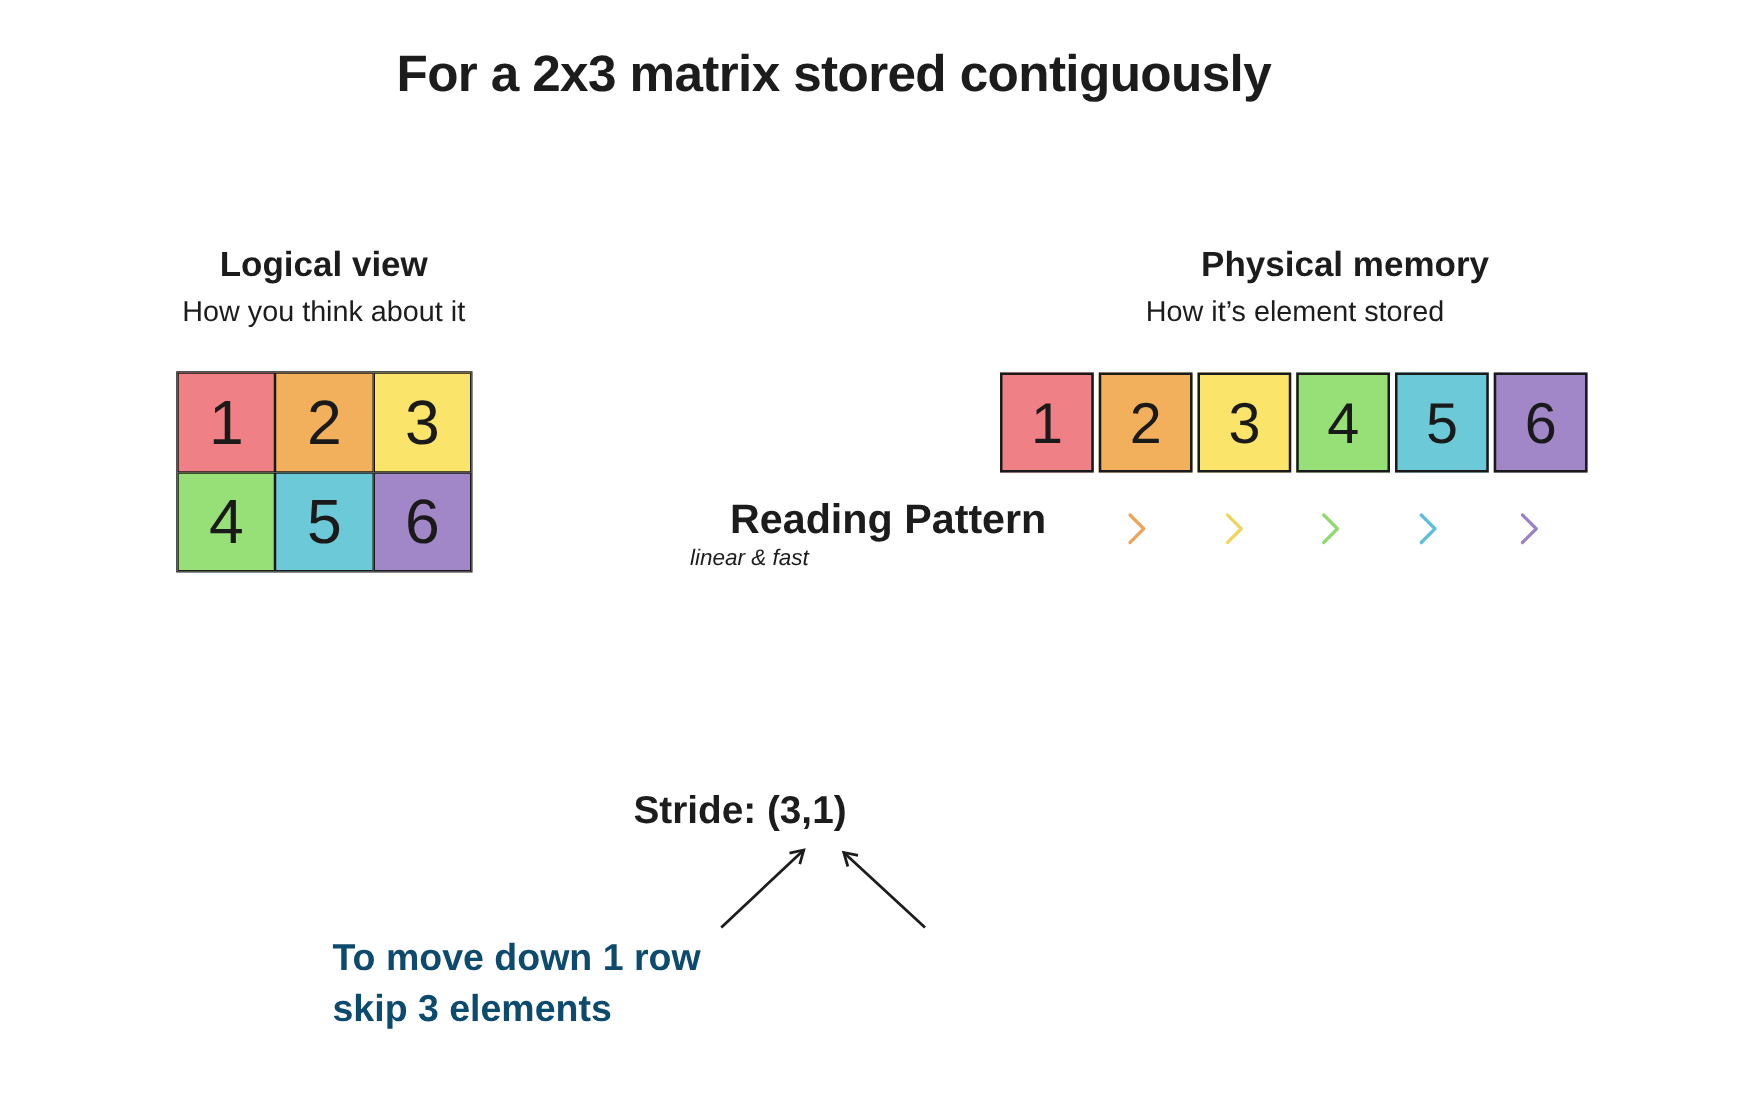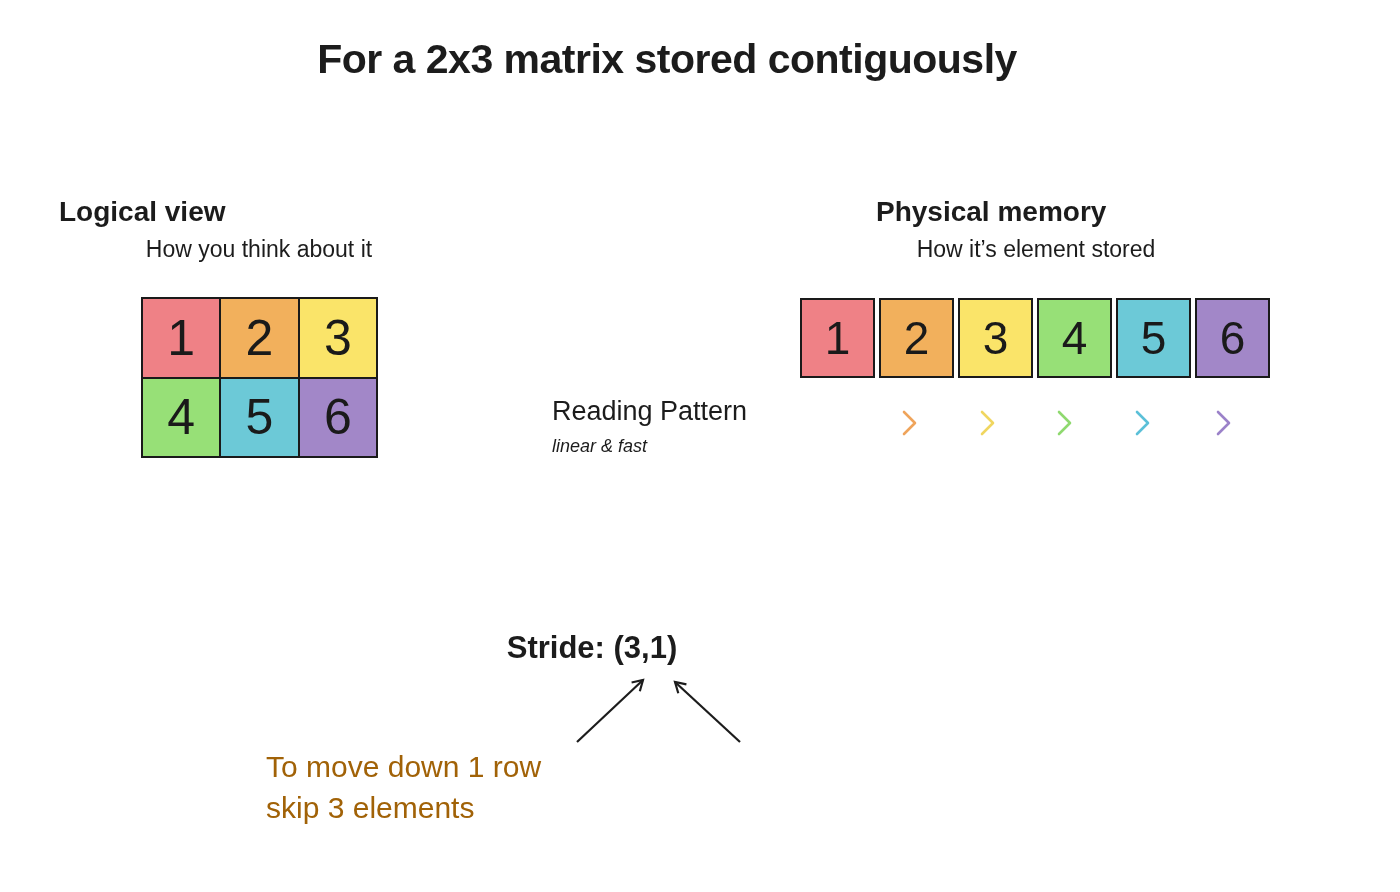--- a/index.html
+++ b/index.html
@@ -20,21 +20,21 @@
     width: 1334px;
     text-align: center;
     font-size: 41px;
     font-weight: 700;
     letter-spacing: -0.5px;
   }
 
   .col-heading {
     position: absolute;
     width: 400px;
-    text-align: left;
+    text-align: center;
     font-size: 28px;
     font-weight: 700;
   }
   .col-subheading {
     position: absolute;
     width: 400px;
     text-align: center;
     font-size: 23px;
     font-weight: 400;
   }
@@ -72,23 +72,23 @@
     display: flex;
     align-items: center;
     justify-content: center;
     font-size: 46px;
     font-weight: 400;
     color: #1a1a1a;
   }
 
   .reading-heading {
     position: absolute;
-    left: 552px; top: 396px;
-    font-size: 27px;
-    font-weight: 400;
+    left: 584px; top: 396px;
+    font-size: 33px;
+    font-weight: 700;
   }
   .reading-subheading {
     position: absolute;
     left: 552px; top: 436px;
     font-size: 18px;
     font-style: italic;
     font-weight: 400;
   }
 
   .reading-arrow-svg {
@@ -106,23 +106,23 @@
   }
 
   .stride-arrows-svg {
     position: absolute;
     left: 540px; top: 665px;
   }
 
   .note {
     position: absolute;
     font-size: 30px;
-    font-weight: 400;
+    font-weight: 700;
     line-height: 41px;
-    color: #a16207;
+    color: #0c4a6e;
   }
   .note-left  { left: 266px; top: 746px; }
   .note-right { left: 740px; top: 749px; }
 </style>
 </head>
 <body>
 
 <div class="canvas">
 
   <div class="title">For a 2x3 matrix stored contiguously</div>

